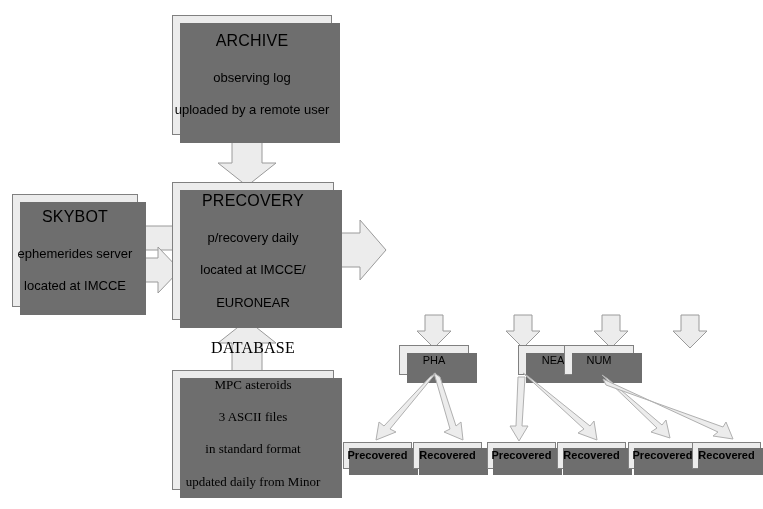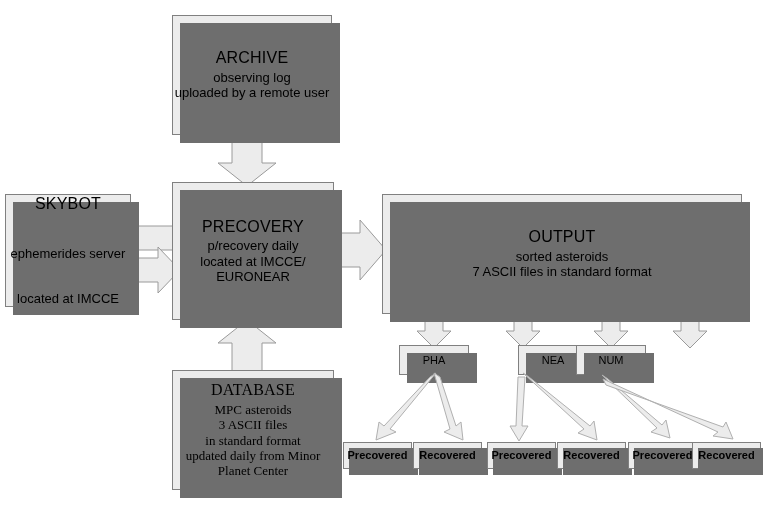--- a/index.html
+++ b/index.html
@@ -34,20 +34,21 @@
     box-sizing: border-box;
     background: #ececec;
     border: 1px solid #808080;
     z-index: 2;
     display: flex;
     flex-direction: column;
     align-items: center;
     justify-content: center;
     text-align: center;
     line-height: 1.18;
+    gap: 17px;
   }
   .node .shadow {
     position: absolute;
     background: #6e6e6e;
     z-index: -1;
   }
   .node .title {
     font-size: 16px;
     letter-spacing: 0.2px;
     margin-bottom: 2px;
@@ -95,41 +96,35 @@
     </g>
   </svg>
 
   <div class="node" style="left:172px; top:15px; width:160px; height:120px;">
     <div class="shadow" style="left:7px; top:7px; width:160px; height:120px;"></div>
     <div class="title">ARCHIVE</div>
     <div class="sub">observing log</div>
     <div class="sub">uploaded by a remote user</div>
   </div>
 
-  <div class="node" style="left:5px; top:194px; width:126px; height:113px;justify-content:space-between;">
+  <div class="node" style="left:12px; top:194px; width:126px; height:113px;">
     <div class="shadow" style="left:7px; top:7px; width:126px; height:113px;"></div>
     <div class="title">SKYBOT</div>
     <div class="sub">ephemerides server</div>
     <div class="sub">located at IMCCE</div>
   </div>
 
   <div class="node" style="left:172px; top:182px; width:162px; height:138px;align-items:center;">
     <div class="shadow" style="left:7px; top:7px; width:162px; height:138px;"></div>
     <div class="title">PRECOVERY</div>
     <div class="sub">p/recovery daily</div>
     <div class="sub">located at IMCCE/</div>
     <div class="sub">EURONEAR</div>
   </div>
 
-  <div class="node" style="left:382px; top:194px; width:360px; height:120px;">
-    <div class="shadow" style="left:7px; top:7px; width:360px; height:120px;"></div>
-    <div class="title">OUTPUT</div>
-    <div class="sub">sorted asteroids</div>
-    <div class="sub">7 ASCII files in standard format</div>
-  </div>
 
   <div class="node" style="left:172px; top:370px; width:162px; height:120px;font-family:Liberation Serif, serif;">
     <div class="shadow" style="left:7px; top:7px; width:162px; height:120px;"></div>
     <div class="title">DATABASE</div>
     <div class="sub">MPC asteroids</div>
     <div class="sub">3 ASCII files</div>
     <div class="sub">in standard format</div>
     <div class="sub">updated daily from Minor</div>
     <div class="sub">Planet Center</div>
   </div>
@@ -137,21 +132,21 @@
   <div class="node small" style="left:399px; top:345px; width:70px; height:30px;">
     <div class="shadow" style="left:7px; top:7px; width:70px; height:30px;"></div>
     <div class="label">PHA</div>
   </div>
 
   <div class="node small" style="left:488px; top:345px; width:70px; height:30px;margin-left:30px;">
     <div class="shadow" style="left:7px; top:7px; width:70px; height:30px;"></div>
     <div class="label">NEA</div>
   </div>
 
-  <div class="node small" style="left:576px; top:345px; width:70px; height:30px;">
+  <div class="node small" style="left:564px; top:345px; width:70px; height:30px;">
     <div class="shadow" style="left:7px; top:7px; width:70px; height:30px;"></div>
     <div class="label">NUM</div>
   </div>
 
 
   <div class="node leaf" style="left:343px; top:442px; width:69px; height:27px;">
     <div class="shadow" style="left:5px; top:5px; width:69px; height:27px;"></div>
     <div class="label">Precovered</div>
   </div>
 

